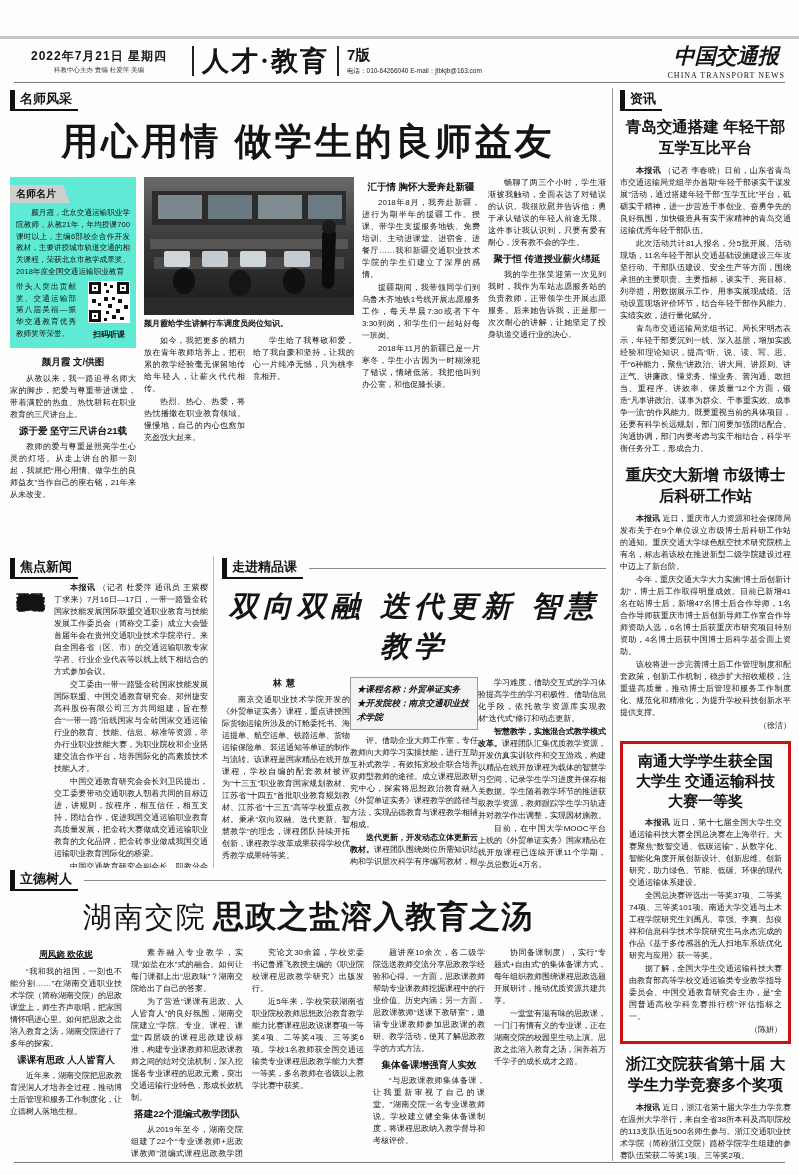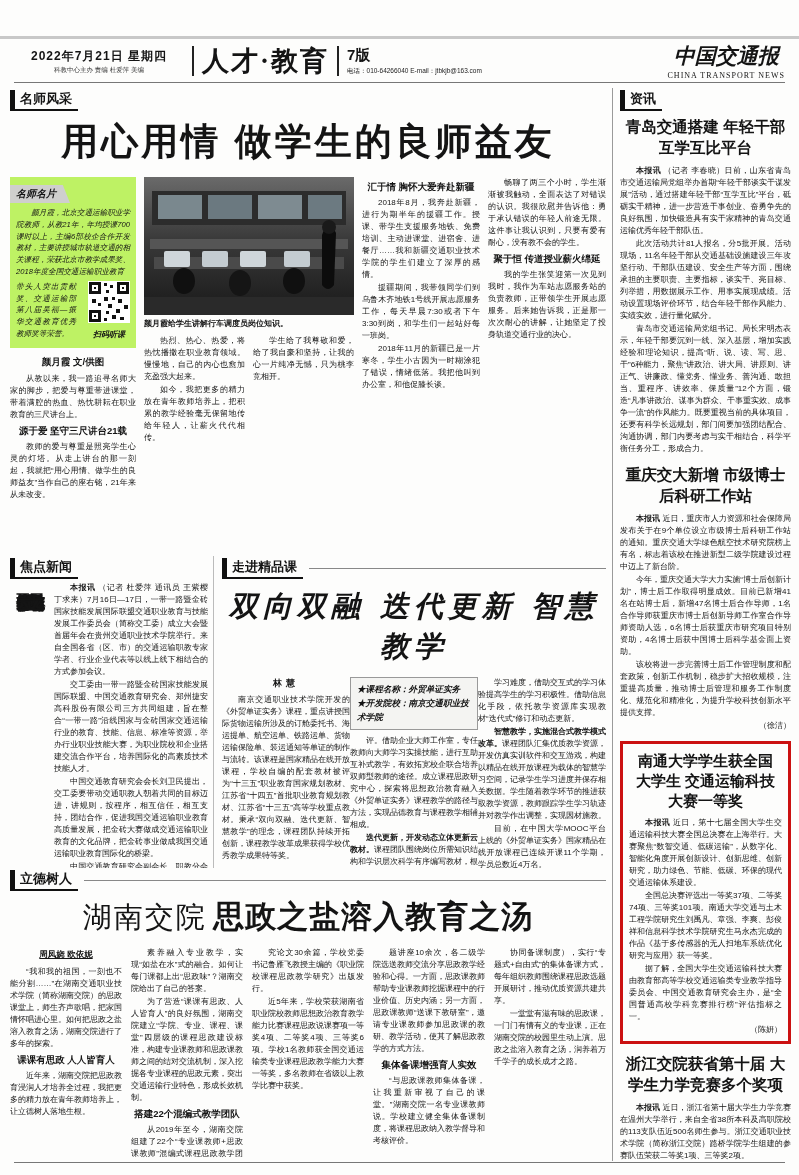--- a/index.html
+++ b/index.html
@@ -33,21 +33,21 @@
   .para b{font-weight:900;}
   .col-sub{font-weight:900;text-align:center;font-size:9.5px;margin:4px 0 3px;text-indent:0;}
   .sign{display:block;text-align:right;font-size:8px;}
   
   .mingshi{height:468px;overflow:hidden;}
   .ms-headline{text-align:center;font-size:37px;font-weight:900;letter-spacing:3px;margin:6px 0 10px;}
   .ms-body{display:flex;gap:8px;}
   .ms-colA{width:126px;flex:none;}
   .ms-colB{width:210px;flex:none;}
   .ms-colC,.ms-colD{width:118px;flex:none;}
-  .card{background:#bef264;padding:6px 6px 8px;position:relative;font-style:italic;}
+  .card{background:#5eead4;padding:6px 6px 8px;position:relative;}
   .card-tab{display:inline-block;background:#cfcfcd;font-weight:900;font-size:10px;padding:2px 14px 2px 6px;
             clip-path:polygon(0 0,88% 0,100% 100%,0 100%);margin:-6px 0 4px -6px;}
   .card-text{font-size:7.6px;line-height:1.55;text-align:justify;text-indent:2em;}
   .card-foot{display:flex;align-items:flex-end;gap:12px;margin-top:3px;}
   .card-foot .rest{font-size:7.6px;line-height:1.55;text-align:justify;flex:1;}
   .qr-wrap{text-align:center;flex:none;}
   .qr-label{font-size:8px;font-weight:900;margin-top:2px;}
   .ms-byline{text-align:center;font-weight:900;font-size:9.5px;margin:8px 0 4px;}
   .photo{width:210px;height:138px;display:block;background:#444;}
   .photo-caption{font-size:8px;font-weight:900;margin:3px 0 6px;line-height:1.4;}
@@ -189,22 +189,22 @@
               <ellipse cx="40" cy="104" rx="11" ry="13" fill="#101010"></ellipse>
               <ellipse cx="96" cy="106" rx="11" ry="13" fill="#151515"></ellipse>
               <ellipse cx="150" cy="104" rx="11" ry="13" fill="#101010"></ellipse>
               <path d="M178 58 q6 -20 14 -2 l-2 52 q-6 8 -12 0 z" fill="#0c0c0c"></path>
               <circle cx="185" cy="50" r="7" fill="#1a1a1a"></circle>
               <rect x="0" y="120" width="210" height="18" fill="#2a2a2a"></rect>
             </svg>
             <div class="photo-caption">颜月霞给学生讲解行车调度员岗位知识。</div>
             <div class="ms-colB-cols">
               <div>
+                  <p class="para">如今，我把更多的精力放在青年教师培养上，把积累的教学经验毫无保留地传给年轻人，让薪火代代相传。</p>
                   <p class="para">热烈、热心、热爱，将热忱播撒在职业教育领域。慢慢地，自己的内心也愈加充盈强大起来。</p>
-                  <p class="para">如今，我把更多的精力放在青年教师培养上，把积累的教学经验毫无保留地传给年轻人，让薪火代代相传。</p>
                 </div>
               <div>
                   <p class="para">学生给了我尊敬和爱，给了我自豪和坚持，让我的心一片纯净无憾，只为桃李竞相开。</p>
                 </div>
             </div>
           </div>
 
           <div class="ms-colC">
             <div class="col-sub">汇于情 胸怀大爱奔赴新疆</div>
             <div>
@@ -293,21 +293,21 @@
           <span class="bd">思政之盐溶入教育之汤</span>
         </h2>
         <div class="ld-cols">
           <div class="ld-col">
             <div class="ld-byline">周凤娆 欧依妮</div>
             <div>
                 <p class="para">“我和我的祖国，一刻也不能分割……”在湖南交通职业技术学院（简称湖南交院）的思政课堂上，师生齐声歌唱，把家国情怀唱进心里。如何把思政之盐溶入教育之汤，湖南交院进行了多年的探索。</p>
               </div>
             <div class="col-sub">课课有思政 人人皆育人</div>
             <div>
-                <p class="para">近年来，湖南交院把思政教育浸润人才培养全过程，我把更多的精力放在青年教师培养上，让立德树人落地生根。</p>
+                <p class="para">近年来，湖南交院把思政教育浸润人才培养全过程，推动博士后管理和服务工作制度化，让立德树人落地生根。</p>
               </div>
           </div>
           <div class="ld-col">
             <div>
                 <p class="para">素养融入专业教学，实现“如盐在水”式的融合。如何让每门课都上出“思政味”？湖南交院给出了自己的答案。</p>
                 <p class="para">为了营造“课课有思政、人人皆育人”的良好氛围，湖南交院建立“学院、专业、课程、课堂”四层级的课程思政建设标准，构建专业课教师和思政课教师之间的结对交流机制，深入挖掘各专业课程的思政元素，突出交通运输行业特色，形成长效机制。</p>
               </div>
             <div class="col-sub">搭建22个混编式教学团队</div>
             <div>
                 <p class="para">从2019年至今，湖南交院组建了22个“专业课教师+思政课教师”混编式课程思政教学团队，将价值观培育融入人才培养，春风化雨，润物无声。</p>

